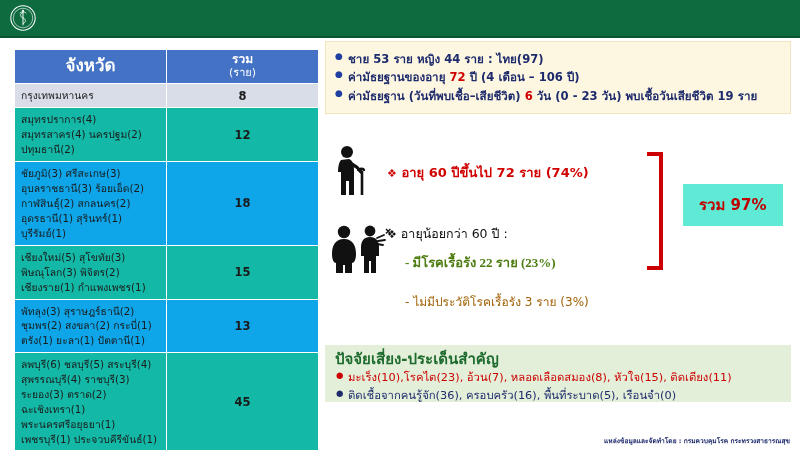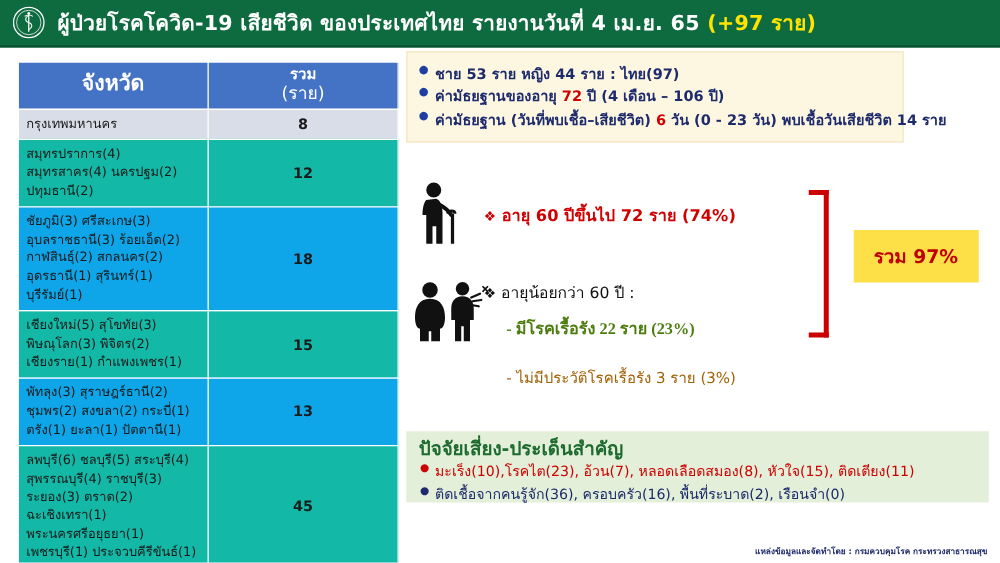--- a/index.html
+++ b/index.html
@@ -33,35 +33,35 @@
     border: 1px solid #ffffff;
     vertical-align: middle;
   }
   table.prov thead th {
     background: #4472C4; color: #ffffff; font-weight: bold;
     text-align: center; padding: 3px 2px 4px;
     line-height: 1.15;
   }
   .th-prov { font-size: 17px; }
   .th-total { font-size: 12px; }
-  .th-total .sub { display:block; font-size: 14px; font-weight: normal; }
+  .th-total .sub { display:block; font-size: 11px; font-weight: normal; }
   table.prov td.names {
     font-size: 10.3px; color: #1a1a1a; line-height: 1.45;
     padding: 4px 6px; text-align: left;
   }
   table.prov td.num {
     font-size: 11.5px; color: #1a1a1a; font-weight: bold;
     text-align: center; width: 42px;
   }
   tr.r-bkk  td { background: #D9DDE8; }
   tr.r-peach td { background: #14b8a6; }
   tr.r-lav   td { background: #0ea5e9; }
 
   
-  .right { position: absolute; left: 325px; top: 41px; width: 398px; }
+  .right { position: absolute; left: 325px; top: 41px; width: 466px; }
 
   .summary-box {
     background: #FDF7E2; border: 1px solid #F0E6BE;
     padding: 6px 6px 6px 8px;
   }
   .summary-box ul { list-style: none; }
   .summary-box li {
     position: relative; padding-left: 14px; margin: 3.5px 0;
     font-size: 11.6px; color: #1d2a6b; font-weight: bold; line-height: 1.3;
     white-space: nowrap;
@@ -98,21 +98,21 @@
   }
   .bullet-diamond { font-size: 11px; }
 
   
   .bracket {
     position: absolute; left: 322px; top: 12px; width: 16px; height: 118px;
     border: 4px solid #cc0000; border-left: none;
   }
   .total-chip {
     position: absolute; left: 358px; top: 44px;
-    background: #fde047; color: #c00000;
+    background: #5eead4; color: #c00000;
     font-size: 15px; font-weight: bold;
     padding: 9px 16px; white-space: nowrap;
   }
 
   
   .risk-box {
     position: absolute; left: 325px; top: 345px; width: 466px; height: 57px;
     background: #E3EFD9; padding: 5px 8px 6px 10px;
   }
   .risk-title {
@@ -145,24 +145,20 @@
 
   <div class="header">
     <svg class="moph-logo" viewBox="0 0 64 64">
       <circle cx="32" cy="32" r="30" fill="none" stroke="#ffffff" stroke-width="2.5"></circle>
       <circle cx="32" cy="32" r="24" fill="none" stroke="#ffffff" stroke-width="1.5"></circle>
       <line x1="32" y1="14" x2="32" y2="50" stroke="#ffffff" stroke-width="2.4"></line>
       <path d="M32 18 C24 22 24 29 32 32 C40 35 40 42 32 46" fill="none" stroke="#ffffff" stroke-width="2"></path>
       <path d="M24 20 C28 16 36 16 40 20" fill="none" stroke="#ffffff" stroke-width="2"></path>
       <circle cx="32" cy="14" r="2.6" fill="#ffffff"></circle>
     </svg>
-    <div class="header-title">
-      <span>ผู้ป่วยโรคโควิด-19 เสียชีวิต ของประเทศไทย รายงานวันที่ 4 เม.ย. 65</span>
-      <span class="delta">(+97 ราย)</span>
-    </div>
   </div>
 
   <div class="table-wrap">
     <table class="prov">
       <thead>
         <tr>
           <th class="th-prov">จังหวัด</th>
           <th class="th-total">
             <span>รวม</span>
             <span class="sub">(ราย)</span>
@@ -201,21 +197,21 @@
   <div class="right">
     <div class="summary-box">
       <ul>
         <li>
           <span>ชาย 53 ราย หญิง 44 ราย : ไทย(97)</span>
         </li>
         <li>
           <span>ค่ามัธยฐานของอายุ </span><span class="hl-red">72</span><span> ปี (4 เดือน – 106 ปี)</span>
         </li>
         <li>
-          <span>ค่ามัธยฐาน (วันที่พบเชื้อ–เสียชีวิต) </span><span class="hl-red">6</span><span> วัน (0 - 23 วัน) พบเชื้อวันเสียชีวิต 14 ราย</span>
+          <span>ค่ามัธยฐาน (วันที่พบเชื้อ–เสียชีวิต) </span><span class="hl-red">6</span><span> วัน (0 - 23 วัน) พบเชื้อวันเสียชีวิต 19 ราย</span>
         </li>
       </ul>
     </div>
   </div>
 
   <div class="age-section">
 
     <svg class="icon-elder" viewBox="0 0 44 52">
       <circle cx="17" cy="7" r="6" fill="#111"></circle>
       <path d="M11 15 C9 17 8 22 8 27 L11 27 L11 50 L16 50 L16 36 L19 36 L19 50 L24 50 L24 25 C24 19 22 15 19 14 Z" fill="#111"></path>
@@ -247,19 +243,19 @@
     <div class="age-sub2">- ไม่มีประวัติโรคเรื้อรัง 3 ราย (3%)</div>
 
     <div class="bracket"></div>
     <div class="total-chip">รวม 97%</div>
   </div>
 
   <div class="risk-box">
     <div class="risk-title">ปัจจัยเสี่ยง-ประเด็นสำคัญ</div>
     <ul>
       <li class="risk-red">มะเร็ง(10),โรคไต(23), อ้วน(7), หลอดเลือดสมอง(8), หัวใจ(15), ติดเตียง(11)</li>
-      <li class="risk-blue">ติดเชื้อจากคนรู้จัก(36), ครอบครัว(16), พื้นที่ระบาด(2), เรือนจำ(0)</li>
+      <li class="risk-blue">ติดเชื้อจากคนรู้จัก(36), ครอบครัว(16), พื้นที่ระบาด(5), เรือนจำ(0)</li>
     </ul>
   </div>
 
   <div class="footer">แหล่งข้อมูลและจัดทำโดย : กรมควบคุมโรค กระทรวงสาธารณสุข</div>
 
 </div>
 
 </body></html>

